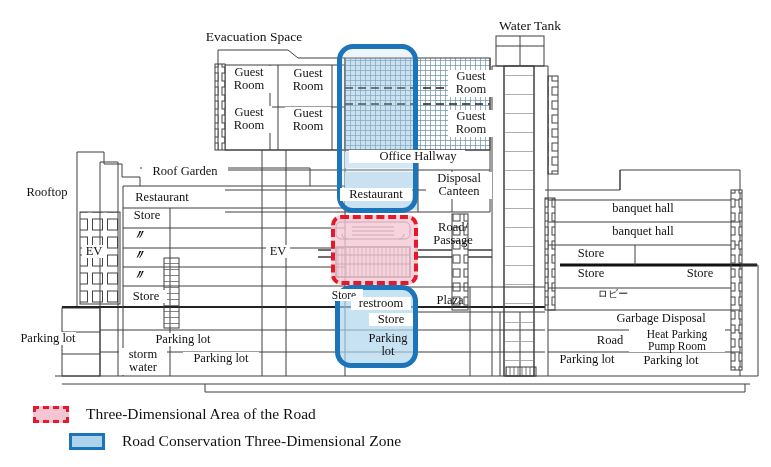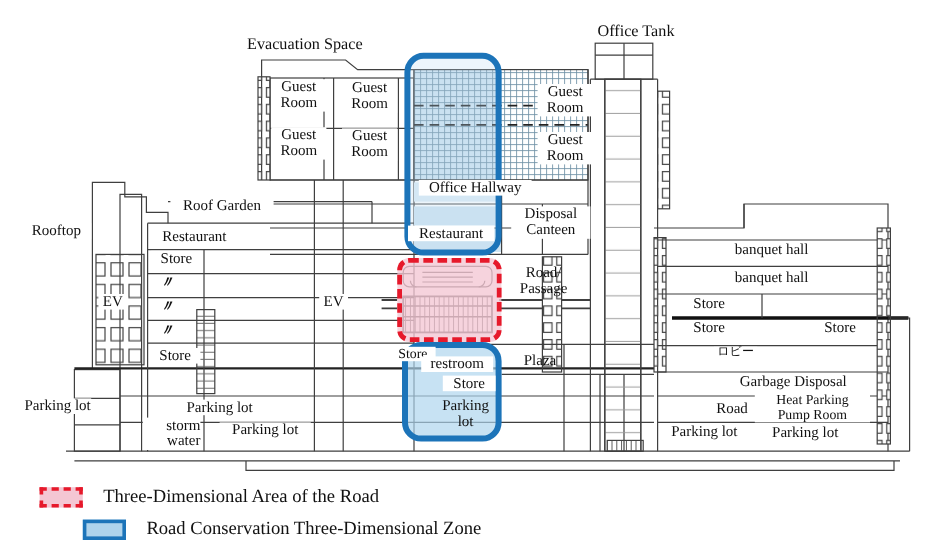--- a/index.html
+++ b/index.html
@@ -111,21 +111,21 @@
       <rect x="731" y="190" width="11" height="180" fill="url(#pLadder)"></rect>
       <rect x="506" y="367" width="30" height="9" fill="url(#pV)"></rect>
     </g>
   </svg>
 
   <div class="zone zone-blue" style="left:337px;top:44px;width:81px;height:169px;"></div>
   <div class="zone zone-red" style="left:331px;top:215px;width:87px;height:70px;"></div>
   <div class="zone zone-blue lower" style="left:335px;top:285px;width:83px;height:83px;"></div>
 
   <div class="lbl big nobg nw" style="left:196px;top:30px;width:116px;">Evacuation Space</div>
-  <div class="lbl big nobg nw" style="left:490px;top:19px;width:80px;">Office Tank</div>
+  <div class="lbl big nobg nw" style="left:490px;top:19px;width:80px;">Water Tank</div>
 
   <div class="lbl" style="left:226px;top:66px;width:46px;">Guest Room</div>
   <div class="lbl" style="left:285px;top:67px;width:46px;">Guest Room</div>
   <div class="lbl" style="left:226px;top:106px;width:46px;">Guest Room</div>
   <div class="lbl" style="left:285px;top:107px;width:46px;">Guest Room</div>
   <div class="lbl" style="left:448px;top:70px;width:46px;">Guest Room</div>
   <div class="lbl" style="left:448px;top:110px;width:46px;">Guest Room</div>
 
   <div class="lbl nw" style="left:142px;top:165px;width:86px;">Roof Garden</div>
   <div class="lbl nw" style="left:18px;top:186px;width:58px;">Rooftop</div>
@@ -135,34 +135,34 @@
   <div class="lbl it" style="left:130px;top:228px;width:18px;">〃</div>
   <div class="lbl it" style="left:130px;top:248px;width:18px;">〃</div>
   <div class="lbl it" style="left:130px;top:268px;width:18px;">〃</div>
 
   <div class="lbl" style="left:82px;top:245px;width:24px;">EV</div>
   <div class="lbl" style="left:266px;top:245px;width:24px;">EV</div>
 
   <div class="lbl" style="left:125px;top:290px;width:42px;">Store</div>
   <div class="lbl sm" style="left:325px;top:289px;width:38px;">Store</div>
 
-  <div class="lbl nw" style="left:349px;top:150px;width:94px;">Office Hallway</div>
+  <div class="lbl nw" style="left:349px;top:150px;width:94px;padding-left:22px;">Office Hallway</div>
   <div class="lbl" style="left:426px;top:172px;width:66px;">Disposal Canteen</div>
   <div class="lbl nw" style="left:340px;top:188px;width:72px;">Restaurant</div>
   <div class="lbl pre nobg" style="left:424px;top:221px;width:58px;">Road/
 Passage</div>
 
   <div class="lbl" style="left:351px;top:297px;width:60px;">restroom</div>
   <div class="lbl" style="left:369px;top:313px;width:44px;">Store</div>
   <div class="lbl nobg" style="left:428px;top:294px;width:44px;">Plaza</div>
   <div class="lbl nobg" style="left:361px;top:332px;width:54px;">Parking lot</div>
 
   <div class="lbl" style="left:20px;top:332px;width:56px;">Parking lot</div>
   <div class="lbl nw" style="left:146px;top:333px;width:74px;">Parking lot</div>
-  <div class="lbl pre" style="left:119px;top:348px;width:48px;text-align:right;">storm
+  <div class="lbl pre" style="left:119px;top:348px;width:48px;">storm
 water</div>
   <div class="lbl nw" style="left:183px;top:352px;width:76px;">Parking lot</div>
 
   <div class="lbl nw" style="left:601px;top:202px;width:84px;">banquet hall</div>
   <div class="lbl nw" style="left:601px;top:225px;width:84px;">banquet hall</div>
   <div class="lbl" style="left:570px;top:247px;width:42px;">Store</div>
   <div class="lbl" style="left:570px;top:267px;width:42px;">Store</div>
   <div class="lbl" style="left:679px;top:267px;width:42px;">Store</div>
   <div class="lbl xs" style="left:595px;top:289px;width:36px;">ロビー</div>
   <div class="lbl nw" style="left:605px;top:312px;width:112px;">Garbage Disposal</div>

